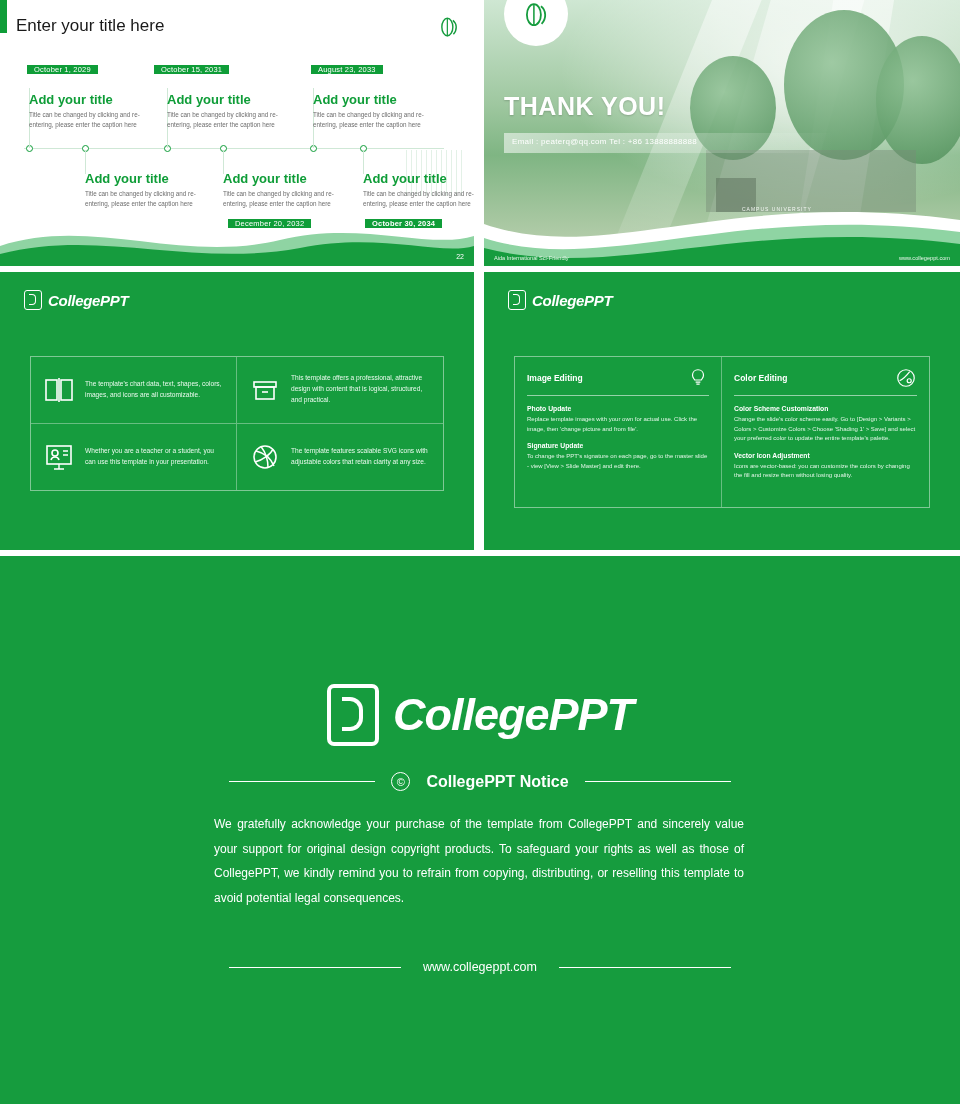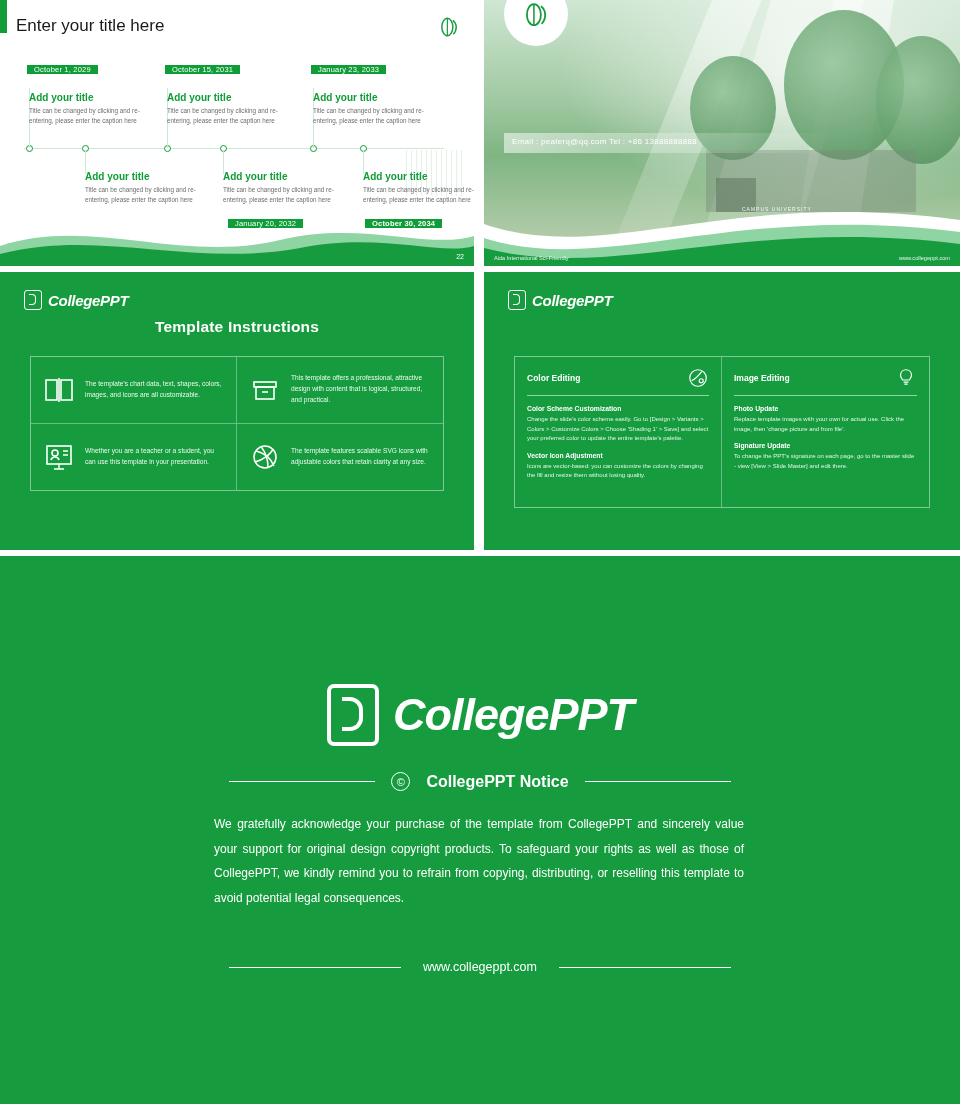--- a/index.html
+++ b/index.html
@@ -39,21 +39,21 @@
   .tl-dot {
     position:absolute; width:7px; height:7px; border-radius:50%;
     border:1.4px solid #0f9d38; background:#fff; top:145px;
   }
   .date-chip {
     position:absolute; background:#0f9d38; color:#fff;
     font-size:7.5px; padding:0 7px; letter-spacing:.2px; white-space:nowrap;
   }
   .tl-block { position:absolute; width:118px; }
   .tl-block .tt {
-    font-size:10px; color:#0f9d38; font-weight:bold; margin-bottom:3px;
+    font-size:13px; color:#0f9d38; font-weight:bold; margin-bottom:3px;
   }
   .tl-block .tx { font-size:6.3px; color:#6d6d6d; line-height:1.55; }
   .tl-v { position:absolute; width:1px; background:#cfe8d6; }
   .tl-hatch {
     position:absolute; right:12px; top:150px; width:56px; height:46px;
     background: repeating-linear-gradient(90deg,#e3f1e7 0 1px, transparent 1px 5px);
   }
 
   
   .slideB {
@@ -245,43 +245,43 @@
       <div class="tl-v" style="left:223px; top:150px; height:24px;"></div>
       <div class="tl-v" style="left:363px; top:150px; height:24px;"></div>
       <div class="tl-hatch"></div>
 
       <div class="date-chip" style="left:27px; top:65px;">October 1, 2029</div>
       <div class="tl-block" style="left:29px; top:92px;">
         <div class="tt">Add your title</div>
         <div class="tx">Title can be changed by clicking and re-entering, please enter the caption here</div>
       </div>
 
-      <div class="date-chip" style="left:165px; top:65px;">October 15, 2031</div>
+      <div class="date-chip" style="left:154px; top:65px;">October 15, 2031</div>
       <div class="tl-block" style="left:167px; top:92px;">
         <div class="tt">Add your title</div>
         <div class="tx">Title can be changed by clicking and re-entering, please enter the caption here</div>
       </div>
 
-      <div class="date-chip" style="left:311px; top:65px;">January 23, 2033</div>
+      <div class="date-chip" style="left:311px; top:65px;">August 23, 2033</div>
       <div class="tl-block" style="left:313px; top:92px;">
         <div class="tt">Add your title</div>
         <div class="tx">Title can be changed by clicking and re-entering, please enter the caption here</div>
       </div>
 
       <div class="tl-block" style="left:85px; top:171px;">
         <div class="tt">Add your title</div>
         <div class="tx">Title can be changed by clicking and re-entering, please enter the caption here</div>
       </div>
       <div class="date-chip" style="left:85px; top:219px;margin-top:48px;">October 8, 2030</div>
 
       <div class="tl-block" style="left:223px; top:171px;">
         <div class="tt">Add your title</div>
         <div class="tx">Title can be changed by clicking and re-entering, please enter the caption here</div>
       </div>
-      <div class="date-chip" style="left:228px; top:219px;">January 20, 2032</div>
+      <div class="date-chip" style="left:228px; top:219px;">December 20, 2032</div>
 
       <div class="tl-block" style="left:363px; top:171px;">
         <div class="tt">Add your title</div>
         <div class="tx">Title can be changed by clicking and re-entering, please enter the caption here</div>
       </div>
       <div class="date-chip" style="left:365px; top:219px;font-weight:bold;">October 30, 2034</div>
 
       <svg class="slideA-waves" viewBox="0 0 474 60" preserveAspectRatio="none">
         <path d="M0,40 C90,10 180,58 280,34 C360,14 430,44 474,30 L474,60 L0,60 Z" fill="#8fd4a3"></path>
         <path d="M0,48 C100,22 190,62 300,42 C380,26 440,50 474,40 L474,60 L0,60 Z" fill="#169c3e"></path>
@@ -304,41 +304,41 @@
       <div class="gate-label">CAMPUS UNIVERSITY</div>
 
       <div class="leaf-badge">
         <svg viewBox="0 0 40 40" width="28" height="28">
           <ellipse cx="17" cy="21" rx="10" ry="15" fill="none" stroke="#169c3e" stroke-width="2.6"></ellipse>
           <path d="M17 6 L17 37" stroke="#169c3e" stroke-width="2.2"></path>
           <path d="M27 9 C35 15 35 27 28 34" fill="none" stroke="#169c3e" stroke-width="2.6"></path>
         </svg>
       </div>
 
+      <div class="thankyou">THANK YOU!</div>
       <div class="contact-bar"></div>
       <div class="contact-text">Email : peaterq@qq.com        Tel : +86 13888888888</div>
 
       <svg class="slideB-waves" viewBox="0 0 476 72" preserveAspectRatio="none">
         <path d="M0,30 C120,72 240,-6 476,26 L476,72 L0,72 Z" fill="#ffffff"></path>
         <path d="M0,44 C120,82 250,8 476,38 L476,72 L0,72 Z" fill="#8fd4a3"></path>
         <path d="M0,54 C130,88 260,22 476,50 L476,72 L0,72 Z" fill="#169c3e"></path>
       </svg>
       <div class="slideB-footer-l">Aida International Sci-Friendly</div>
       <div class="slideB-footer-r">www.collegeppt.com</div>
     </div>
   </div>
 
   <div class="row2">
 
     <div class="slideC">
       <div class="brand">
         <div class="brand-mark"></div>
         <div class="brand-text">CollegePPT</div>
       </div>
-      <div class="slide-heading">Template Instructions</div>
 
       <div class="grid-box">
         <div class="gcell">
           <svg class="gicon" viewBox="0 0 32 32">
             <rect x="3" y="6" width="11" height="20" fill="none" stroke="currentColor" stroke-width="1.6"></rect>
             <rect x="18" y="6" width="11" height="20" fill="none" stroke="currentColor" stroke-width="1.6"></rect>
             <path d="M16 4 L16 28" stroke="currentColor" stroke-width="1.6"></path>
           </svg>
           <div class="gtext">The template's chart data, text, shapes, colors, images, and icons are all customizable.</div>
         </div>
@@ -372,49 +372,49 @@
       </div>
     </div>
 
     <div class="slideD">
       <div class="brand">
         <div class="brand-mark"></div>
         <div class="brand-text">CollegePPT</div>
       </div>
 
       <div class="tgrid">
+        <div class="tcol">
+          <div class="tcol-head">
+            <div class="tcol-title">Image Editing</div>
+            <svg class="ticon" viewBox="0 0 24 24">
+              <path d="M12 3 C8.5 3 6 5.6 6 9 C6 11.4 7.6 12.8 8.4 14.2 L15.6 14.2 C16.4 12.8 18 11.4 18 9 C18 5.6 15.5 3 12 3 Z" fill="none" stroke="currentColor" stroke-width="1.3"></path>
+              <path d="M9.4 16.4 L14.6 16.4 M10.2 18.6 L13.8 18.6" stroke="currentColor" stroke-width="1.3"></path>
+            </svg>
+          </div>
+          <div class="tcol-rule"></div>
+          <div class="tsub">Photo Update</div>
+          <div class="tbody">Replace template images with your own for actual use. Click the image, then 'change picture and from file'.</div>
+          <div class="tsub">Signature Update</div>
+          <div class="tbody">To change the PPT's signature on each page, go to the master slide - view [View &gt; Slide Master] and edit there.</div>
+        </div>
         <div class="tcol">
           <div class="tcol-head">
             <div class="tcol-title">Color Editing</div>
             <svg class="ticon" viewBox="0 0 24 24">
               <circle cx="12" cy="12" r="9" fill="none" stroke="currentColor" stroke-width="1.3"></circle>
               <path d="M5 15 C9 13 13 9 16 5" fill="none" stroke="currentColor" stroke-width="1.3"></path>
               <circle cx="15.5" cy="15" r="2.2" fill="none" stroke="currentColor" stroke-width="1.3"></circle>
             </svg>
           </div>
           <div class="tcol-rule"></div>
           <div class="tsub">Color Scheme Customization</div>
           <div class="tbody">Change the slide's color scheme easily. Go to [Design &gt; Variants &gt; Colors &gt; Customize Colors &gt; Choose 'Shading 1' &gt; Save] and select your preferred color to update the entire template's palette.</div>
           <div class="tsub">Vector Icon Adjustment</div>
           <div class="tbody">Icons are vector-based: you can customize the colors by changing the fill and resize them without losing quality.</div>
         </div>
-        <div class="tcol">
-          <div class="tcol-head">
-            <div class="tcol-title">Image Editing</div>
-            <svg class="ticon" viewBox="0 0 24 24">
-              <path d="M12 3 C8.5 3 6 5.6 6 9 C6 11.4 7.6 12.8 8.4 14.2 L15.6 14.2 C16.4 12.8 18 11.4 18 9 C18 5.6 15.5 3 12 3 Z" fill="none" stroke="currentColor" stroke-width="1.3"></path>
-              <path d="M9.4 16.4 L14.6 16.4 M10.2 18.6 L13.8 18.6" stroke="currentColor" stroke-width="1.3"></path>
-            </svg>
-          </div>
-          <div class="tcol-rule"></div>
-          <div class="tsub">Photo Update</div>
-          <div class="tbody">Replace template images with your own for actual use. Click the image, then 'change picture and from file'.</div>
-          <div class="tsub">Signature Update</div>
-          <div class="tbody">To change the PPT's signature on each page, go to the master slide - view [View &gt; Slide Master] and edit there.</div>
-        </div>
       </div>
     </div>
   </div>
 
   <div class="row3">
     <div class="cp-logo">
       <div class="cp-mark"></div>
       <div class="cp-brand">CollegePPT</div>
     </div>
 

